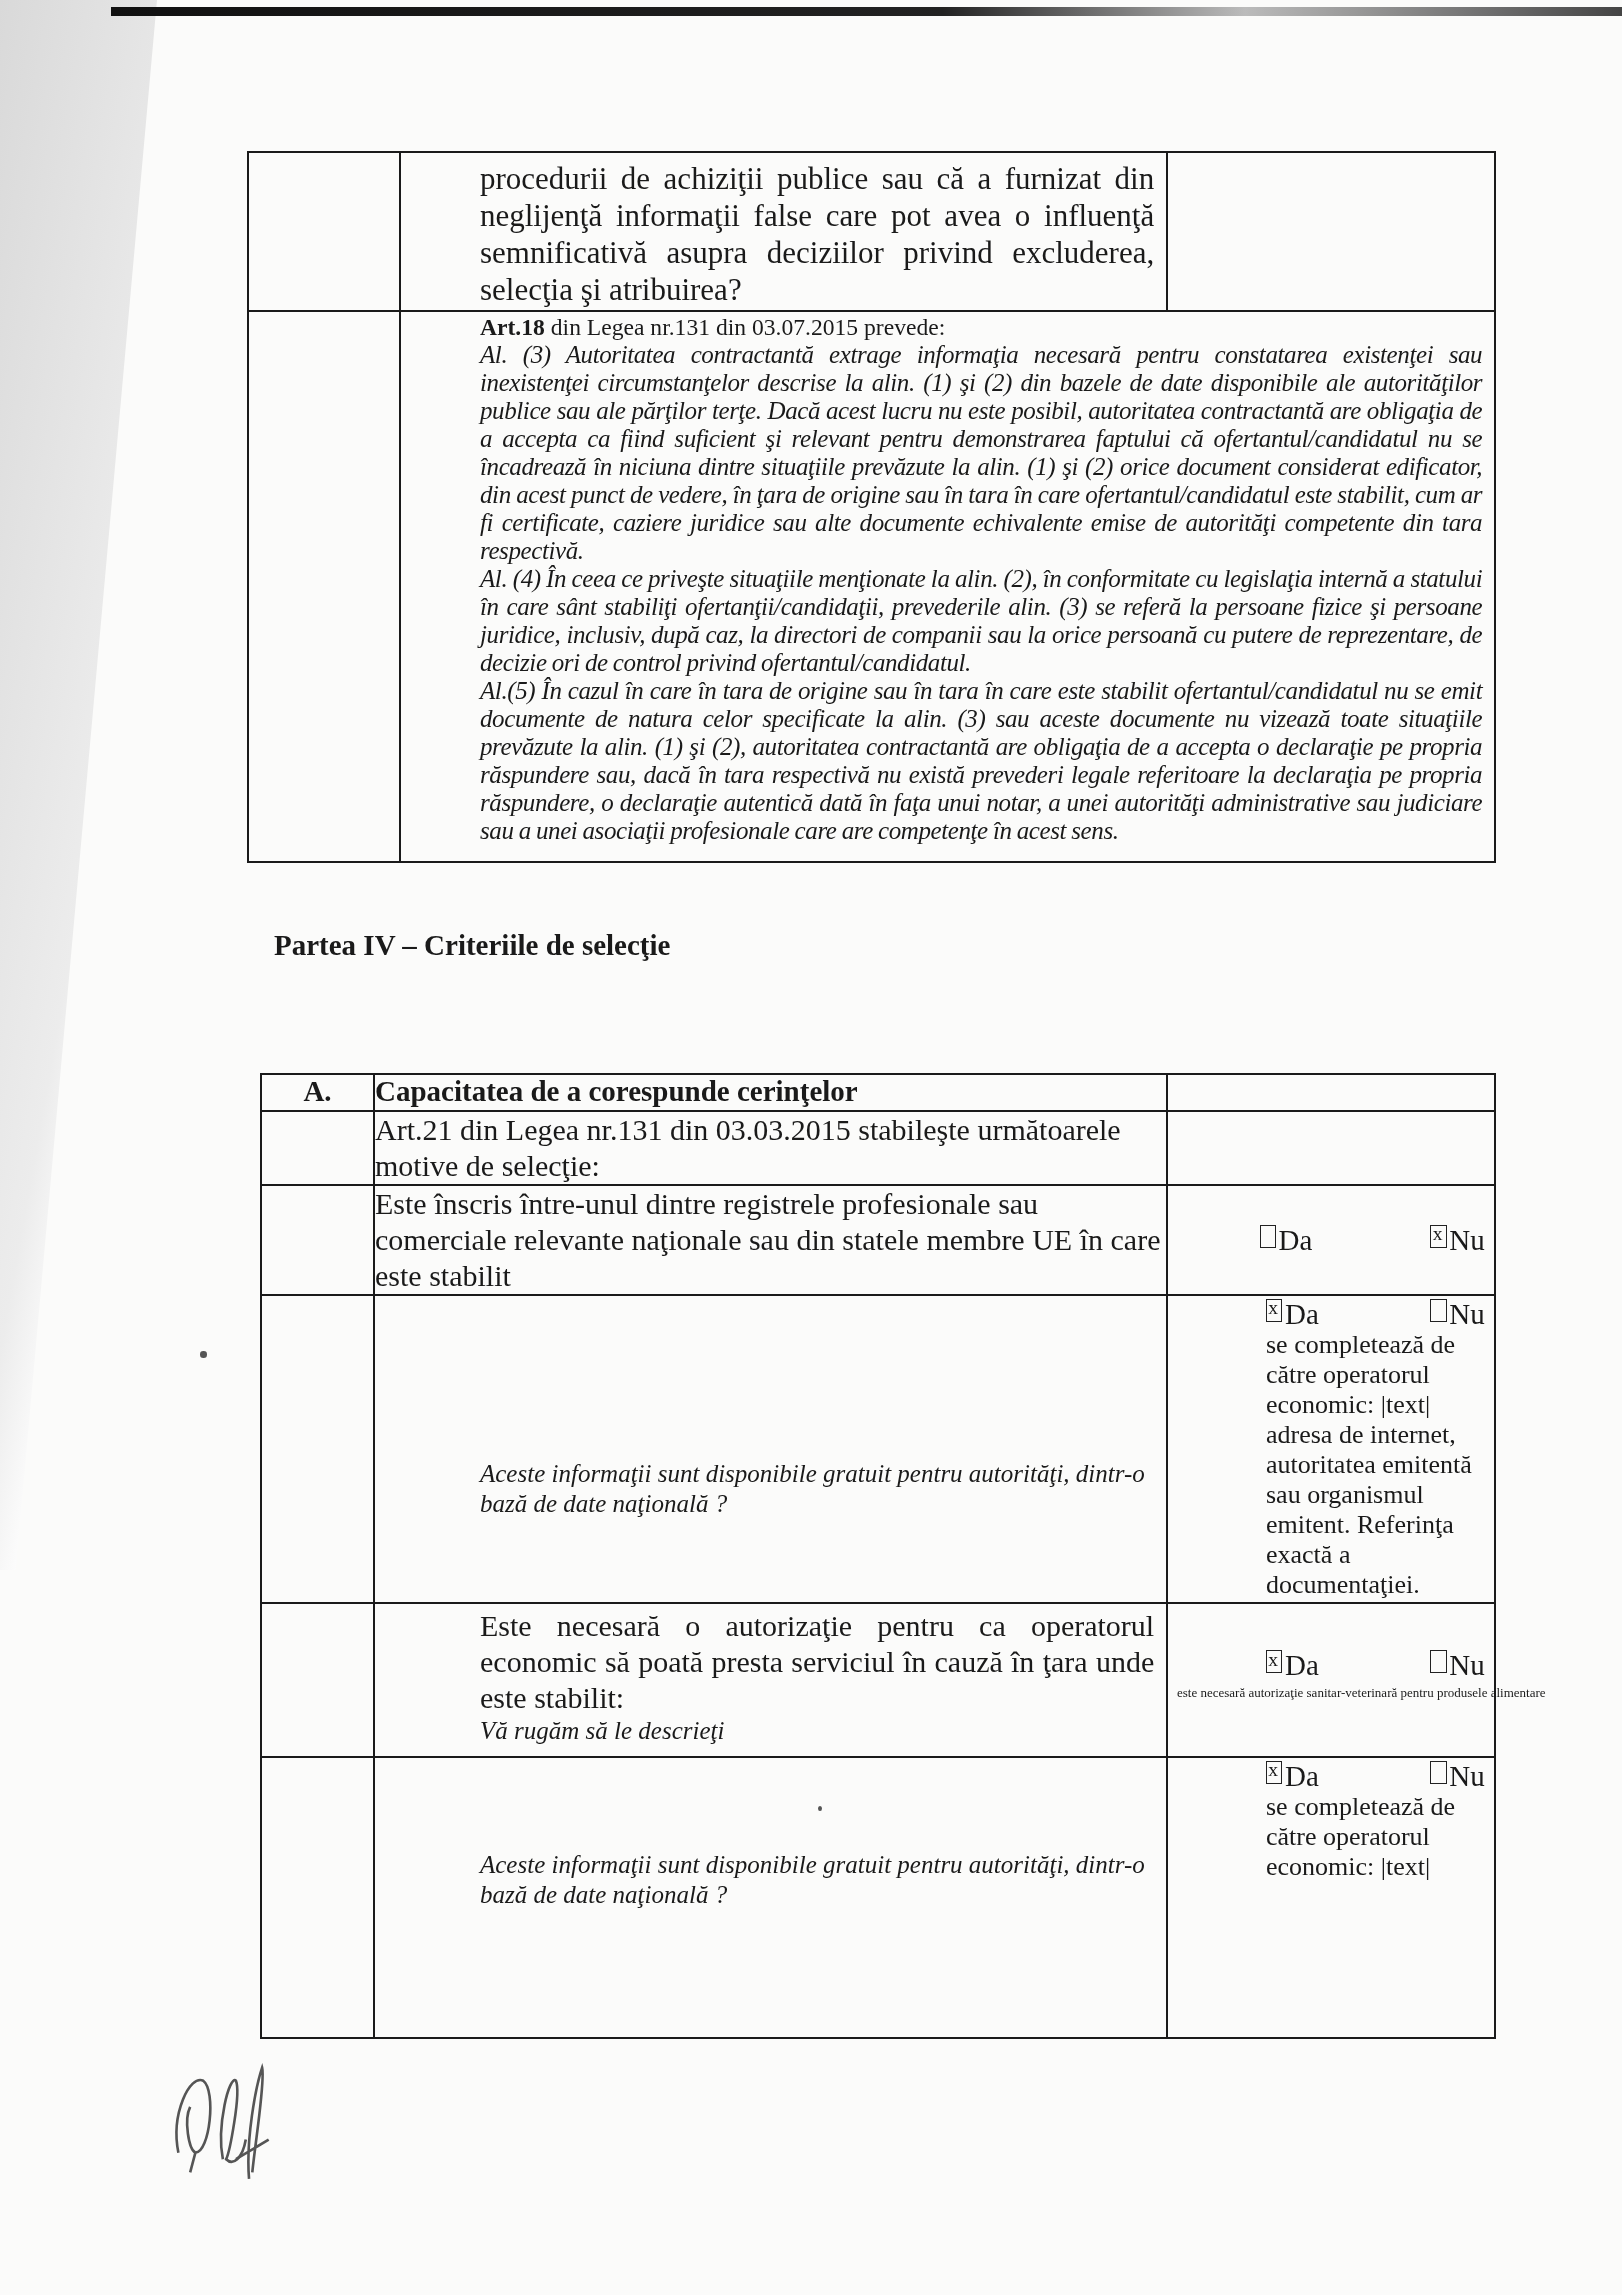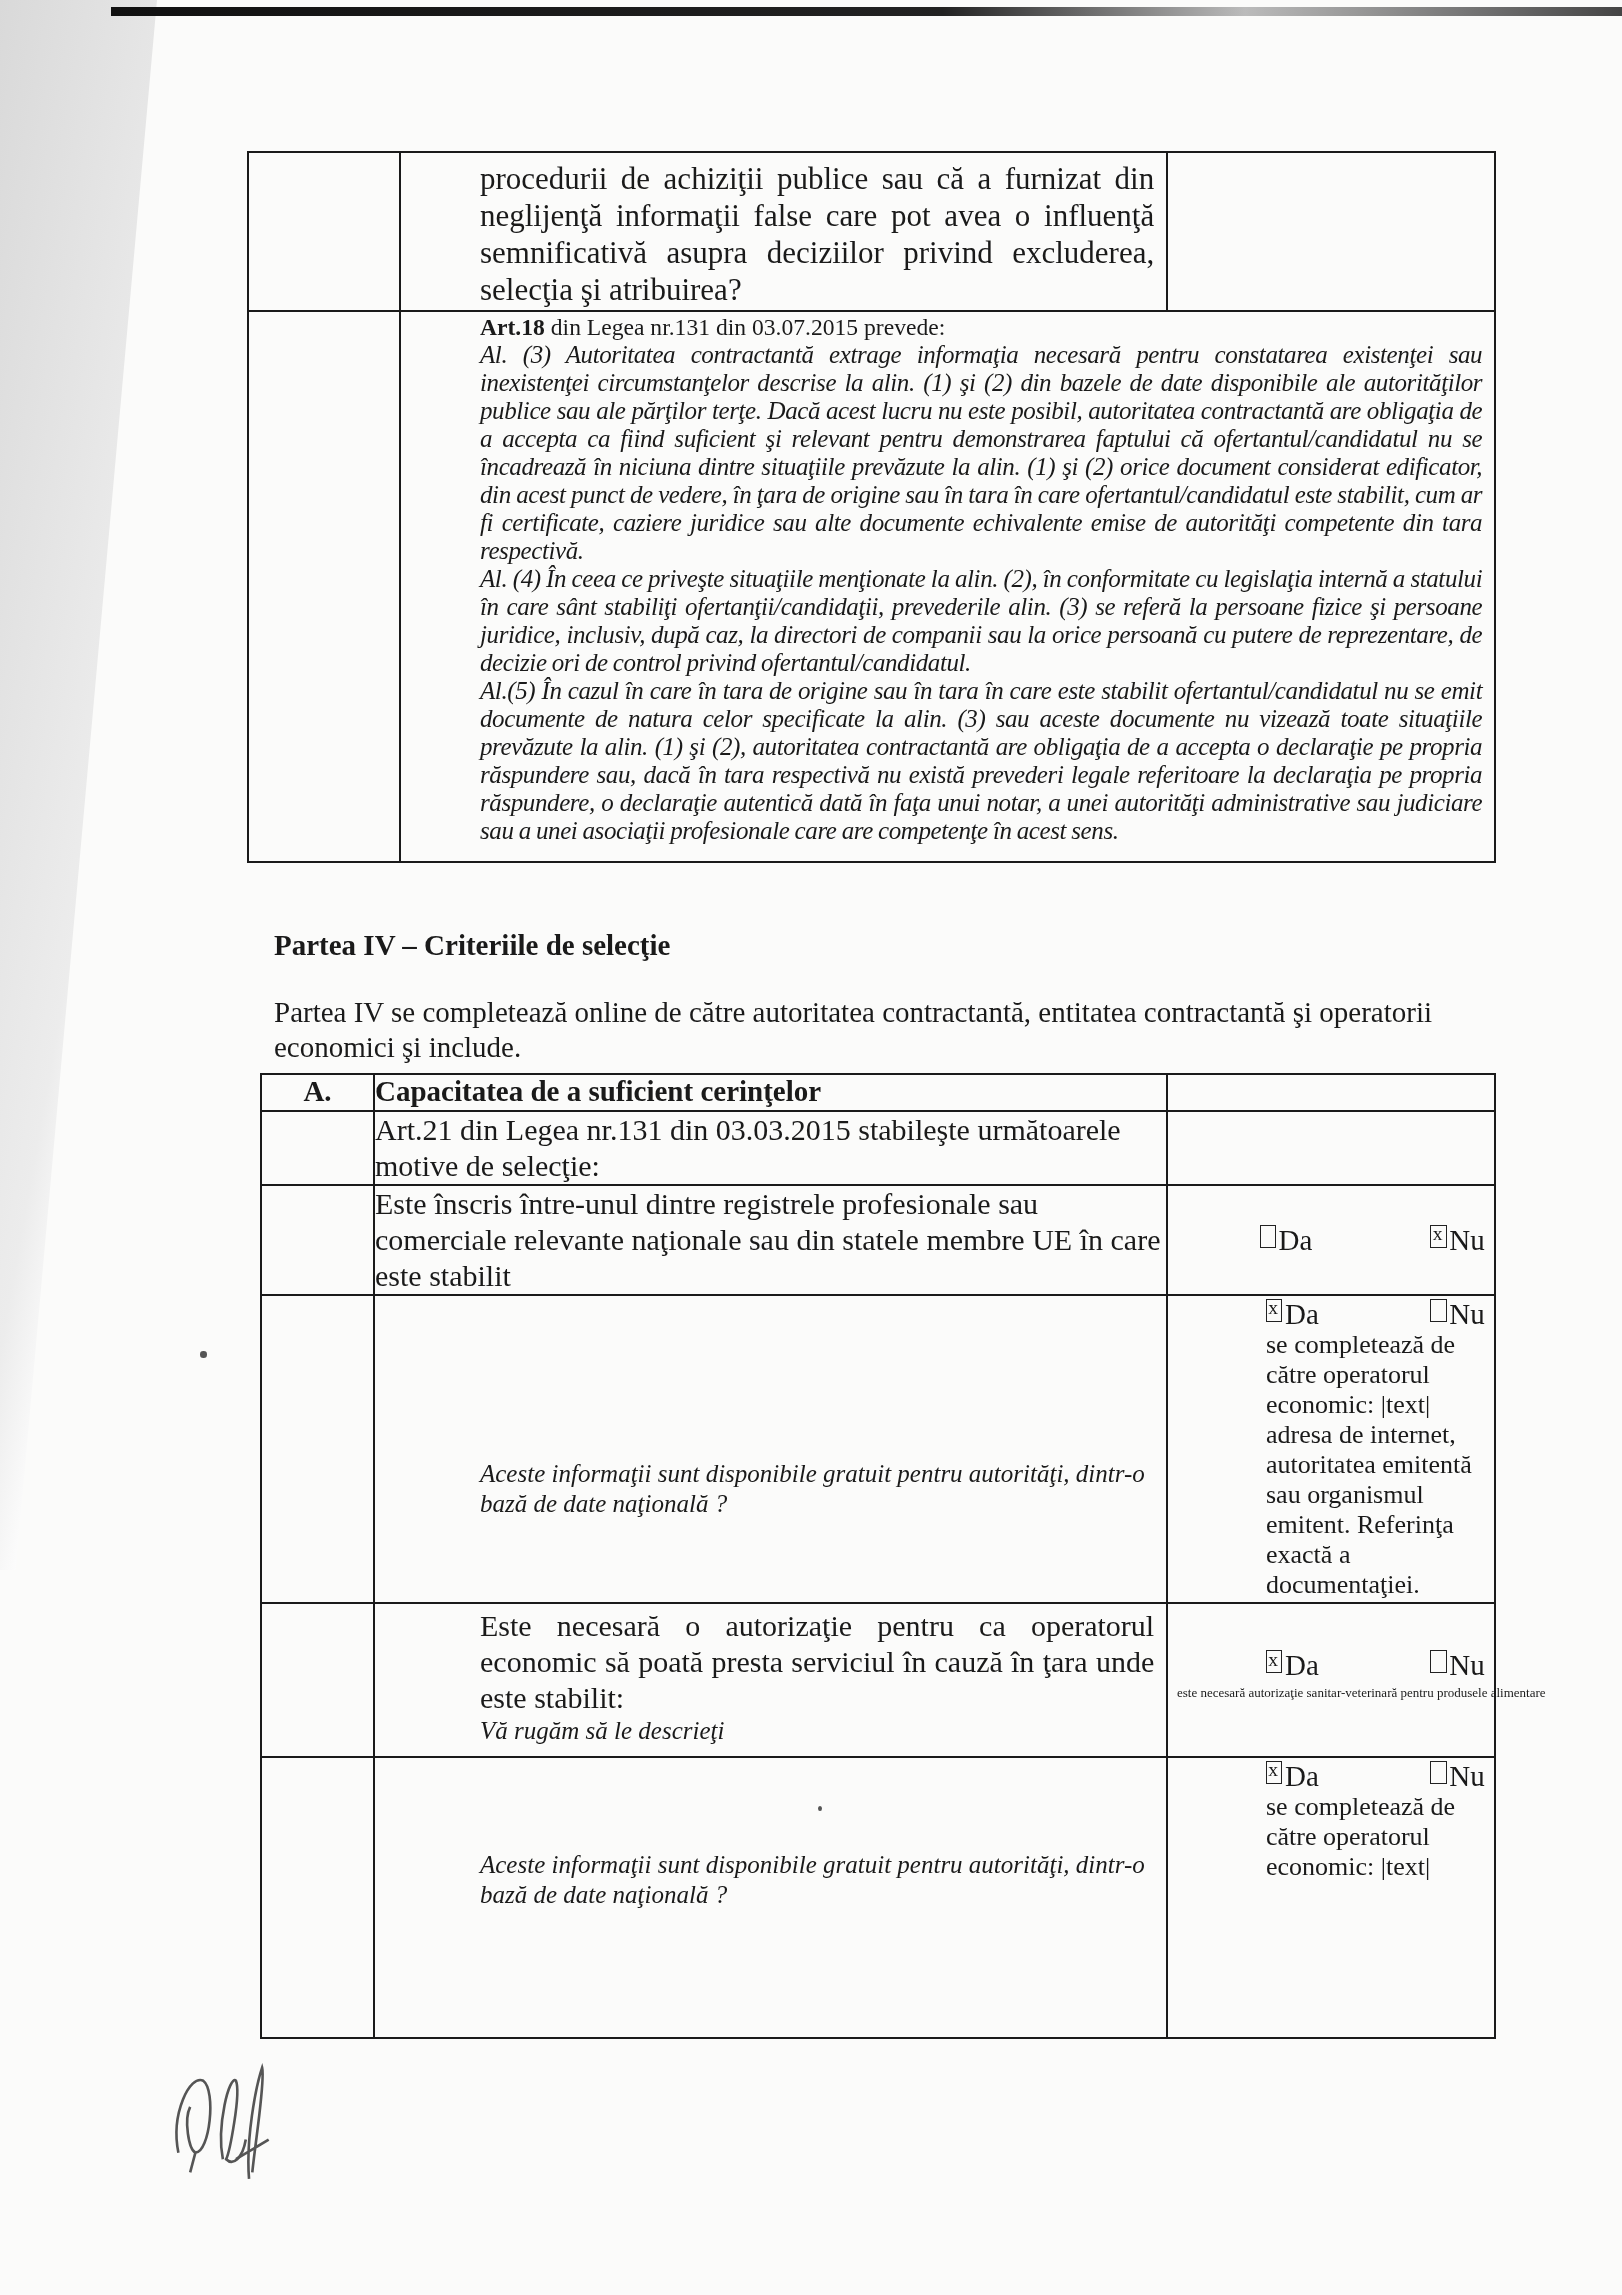--- a/index.html
+++ b/index.html
@@ -109,33 +109,32 @@
           <div class="law-par">Al. (3) Autoritatea contractantă extrage informaţia necesară pentru constatarea existenţei sau inexistenţei circumstanţelor descrise la alin. (1) şi (2) din bazele de date disponibile ale autorităţilor publice sau ale părţilor terţe. Dacă acest lucru nu este posibil, autoritatea contractantă are obligaţia de a accepta ca fiind suficient şi relevant pentru demonstrarea faptului că ofertantul/candidatul nu se încadrează în niciuna dintre situaţiile prevăzute la alin. (1) şi (2) orice document considerat edificator, din acest punct de vedere, în ţara de origine sau în tara în care ofertantul/candidatul este stabilit, cum ar fi certificate, caziere juridice sau alte documente echivalente emise de autorităţi competente din tara respectivă.</div>
           <div class="law-par">Al. (4) În ceea ce priveşte situaţiile menţionate la alin. (2), în conformitate cu legislaţia internă a statului în care sânt stabiliţi ofertanţii/candidaţii, prevederile alin. (3) se referă la persoane fizice şi persoane juridice, inclusiv, după caz, la directori de companii sau la orice persoană cu putere de reprezentare, de decizie ori de control privind ofertantul/candidatul.</div>
           <div class="law-par">Al.(5) În cazul în care în tara de origine sau în tara în care este stabilit ofertantul/candidatul nu se emit documente de natura celor specificate la alin. (3) sau aceste documente nu vizează toate situaţiile prevăzute la alin. (1) şi (2), autoritatea contractantă are obligaţia de a accepta o declaraţie pe propria răspundere sau, dacă în tara respectivă nu există prevederi legale referitoare la declaraţia pe propria răspundere, o declaraţie autentică dată în faţa unui notar, a unei autorităţi administrative sau judiciare sau a unei asociaţii profesionale care are competenţe în acest sens.</div>
         </div>
       </td>
     </tr>
   </tbody>
     </table>
 
   <div class="section-title">Partea IV – Criteriile de selecţie</div>
-  <div class="section-intro">Partea IV se completează online de către autoritatea contractantă, entitatea contractantă şi operatorii economici şi include.</div>
 
   <table class="doc" id="t2">
     <colgroup>
         <col class="c1">
         <col class="c2">
         <col class="c3">
       </colgroup>
 
     <tbody>
         <tr style="height:37px">
       <td class="cell-a">A.</td>
-      <td class="head-title">Capacitatea de a suficient cerinţelor</td>
+      <td class="head-title">Capacitatea de a corespunde cerinţelor</td>
       <td></td>
     </tr>
 
     <tr style="height:69px">
       <td></td>
       <td class="q2">Art.21 din Legea nr.131 din 03.03.2015 stabileşte următoarele motive de selecţie:</td>
       <td></td>
     </tr>
 
 

